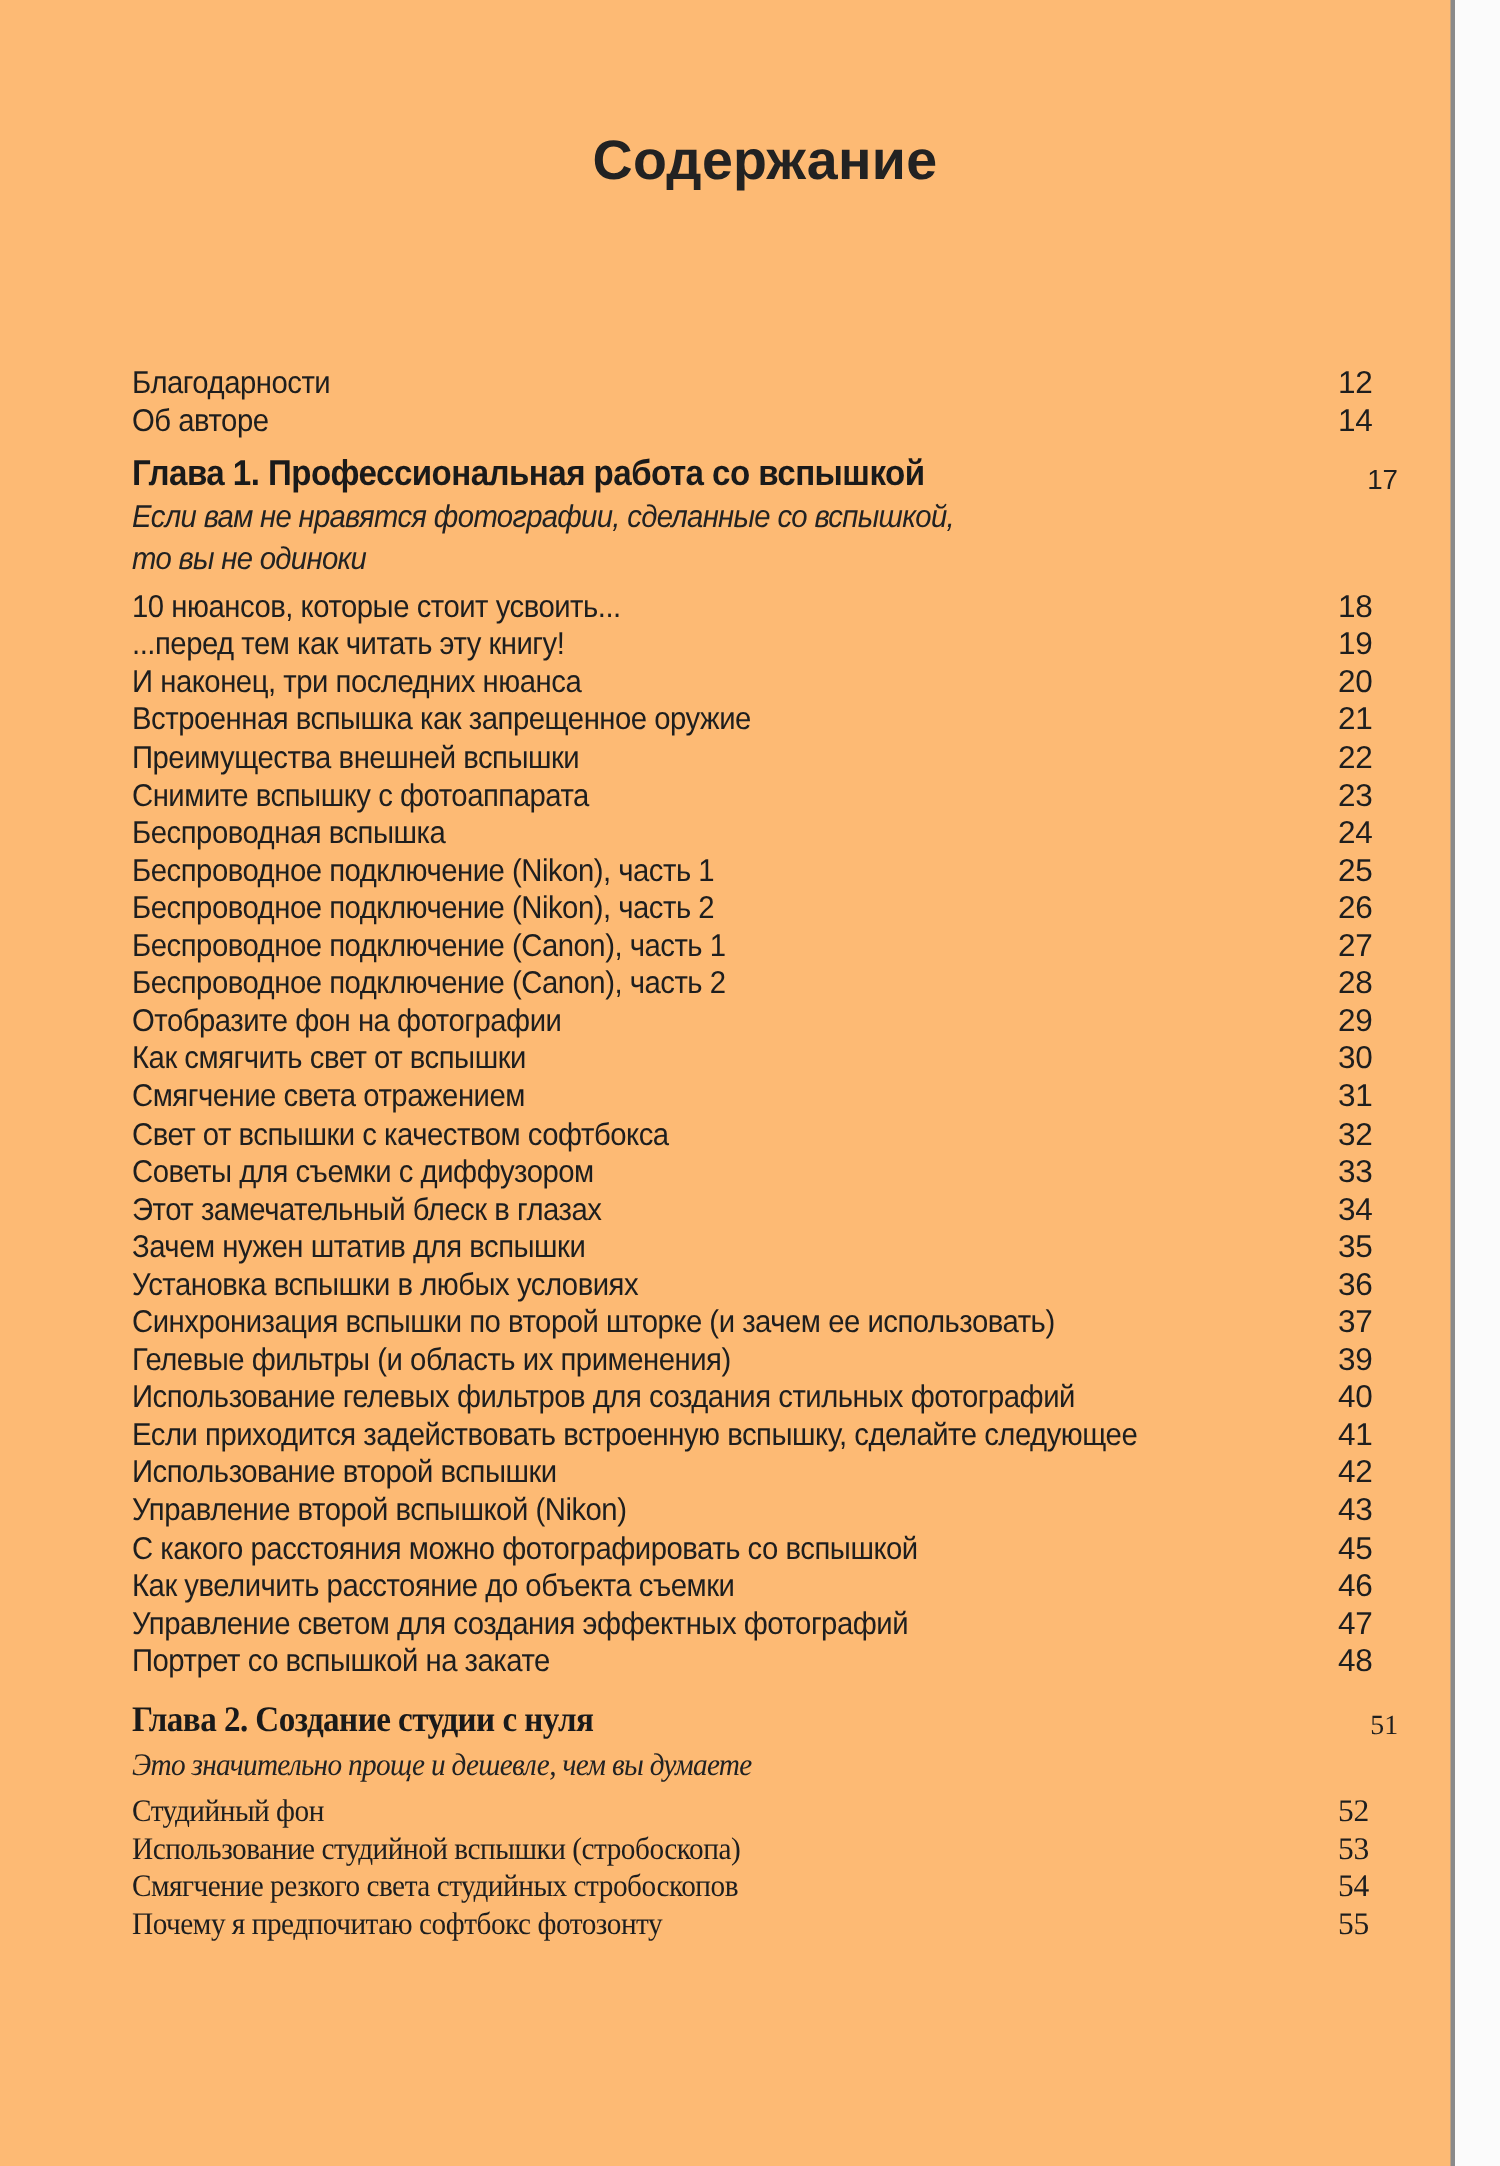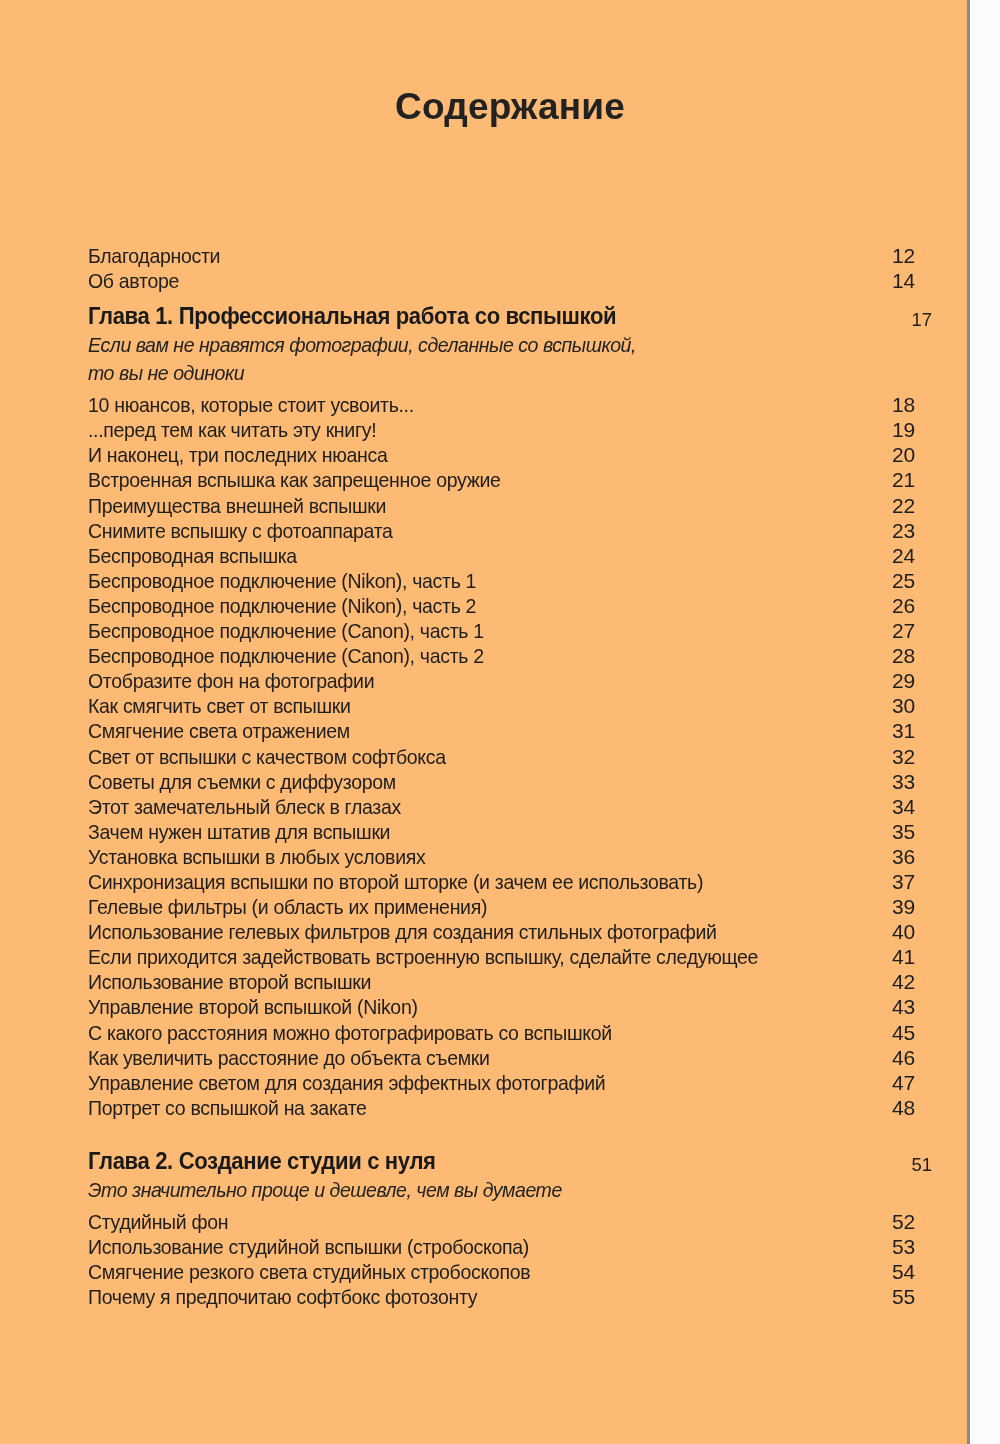--- a/index.html
+++ b/index.html
@@ -103,21 +103,22 @@
       letter-spacing: -0.5px;
       transform: scaleX(0.93);
       transform-origin: left center;
       white-space: nowrap;
       color: #222;
     }
     .subtitle-block {
       margin-bottom: 5px;
     }
     .chapter2 {
-      margin-top: 26px;
+      margin-top: 12px;
+      font-family: Liberation Serif, serif;
     }
   </style>
 </head>
 <body>
 
 <div class="page">
   <div class="page-edge-shadow"></div>
   <div class="page-edge"></div>
 
   <h1 class="title" style="margin:0;">Содержание</h1>

